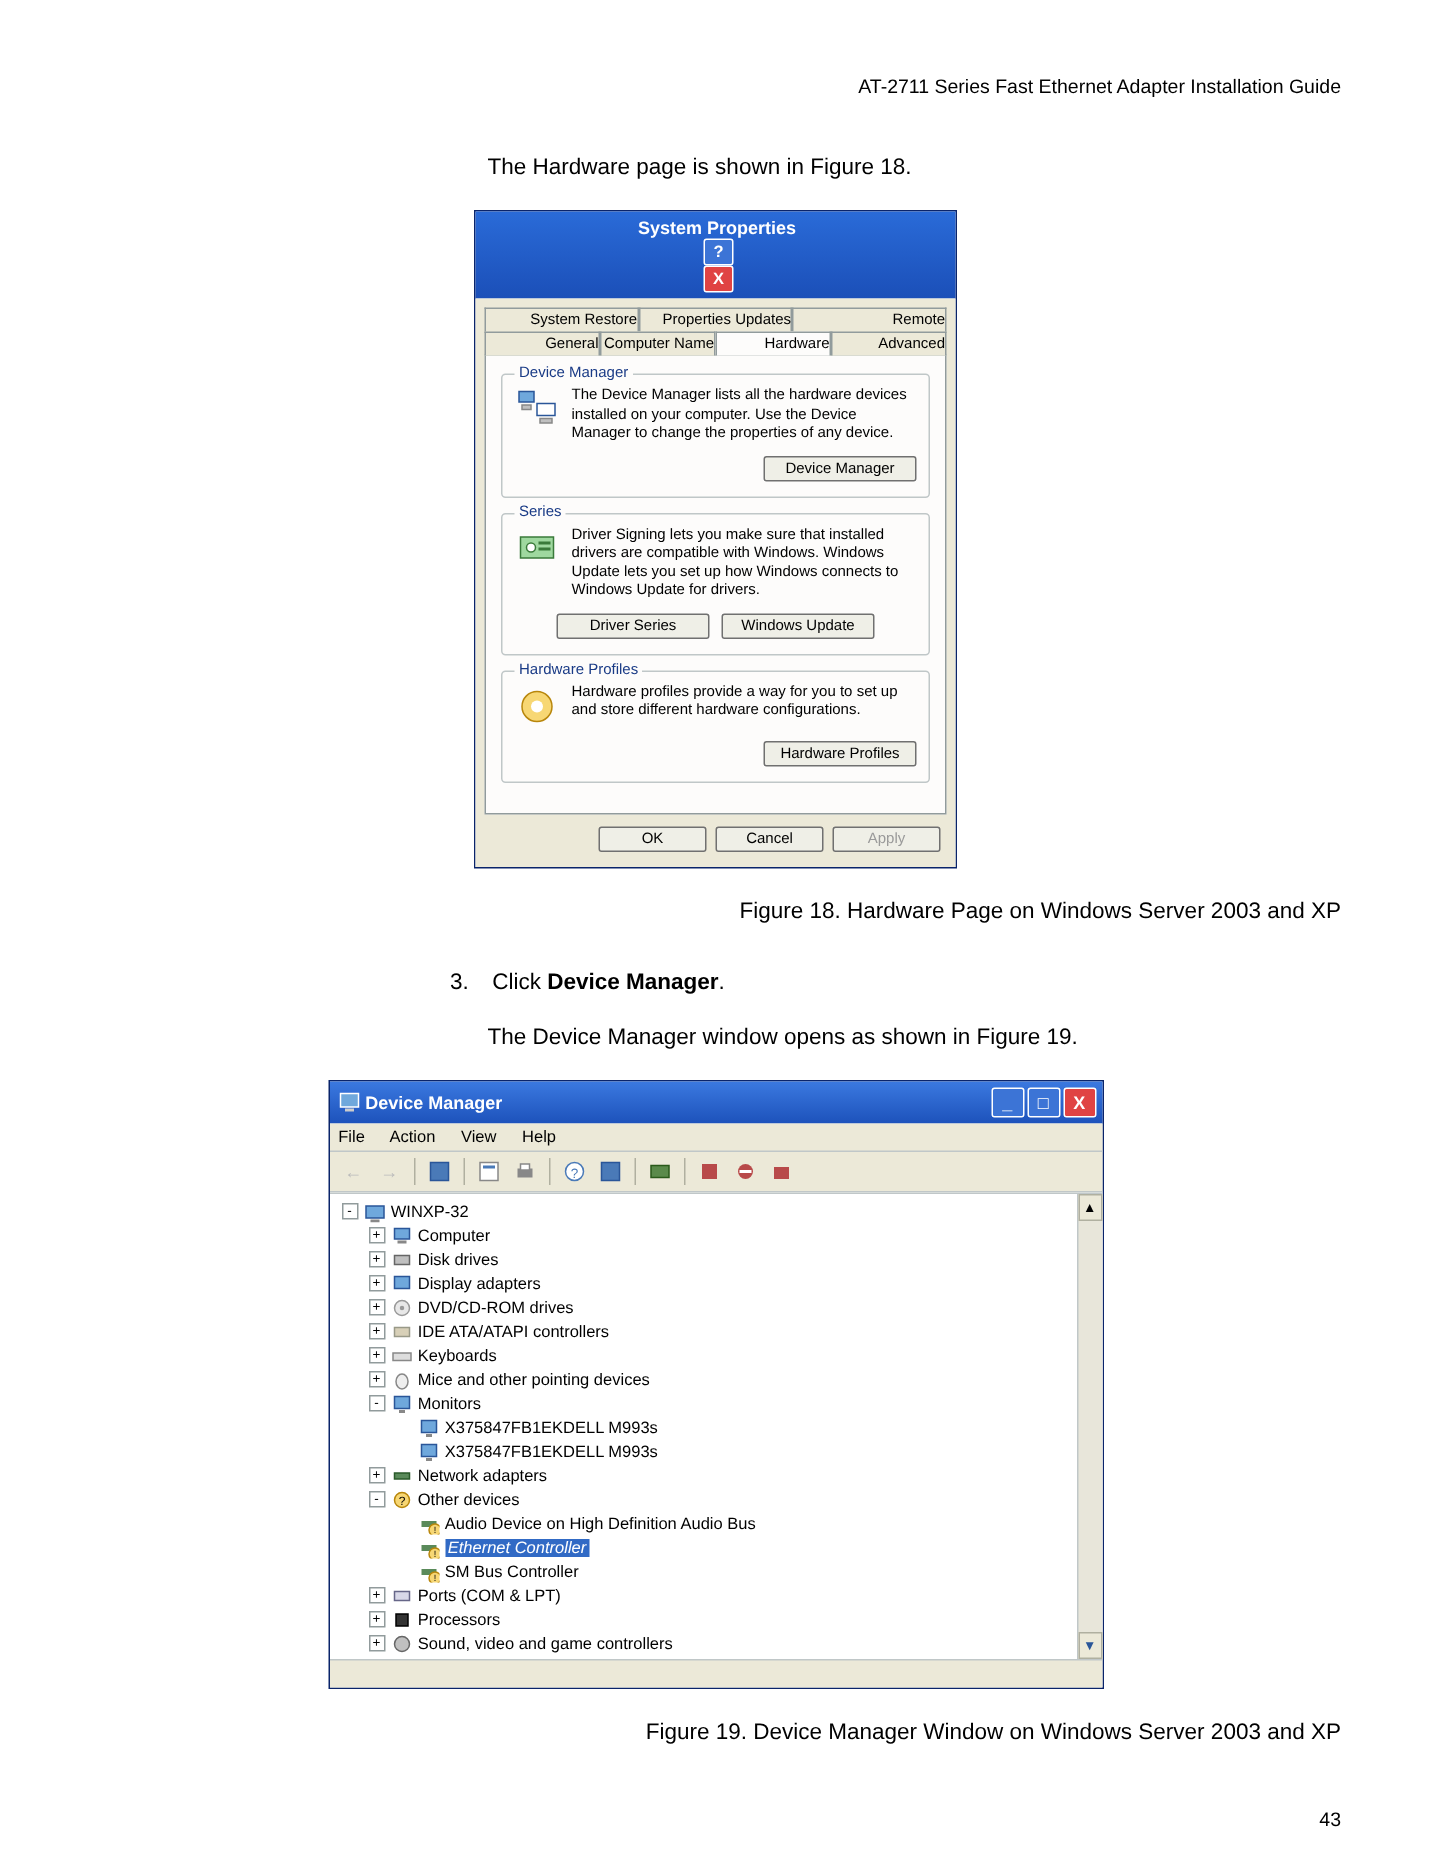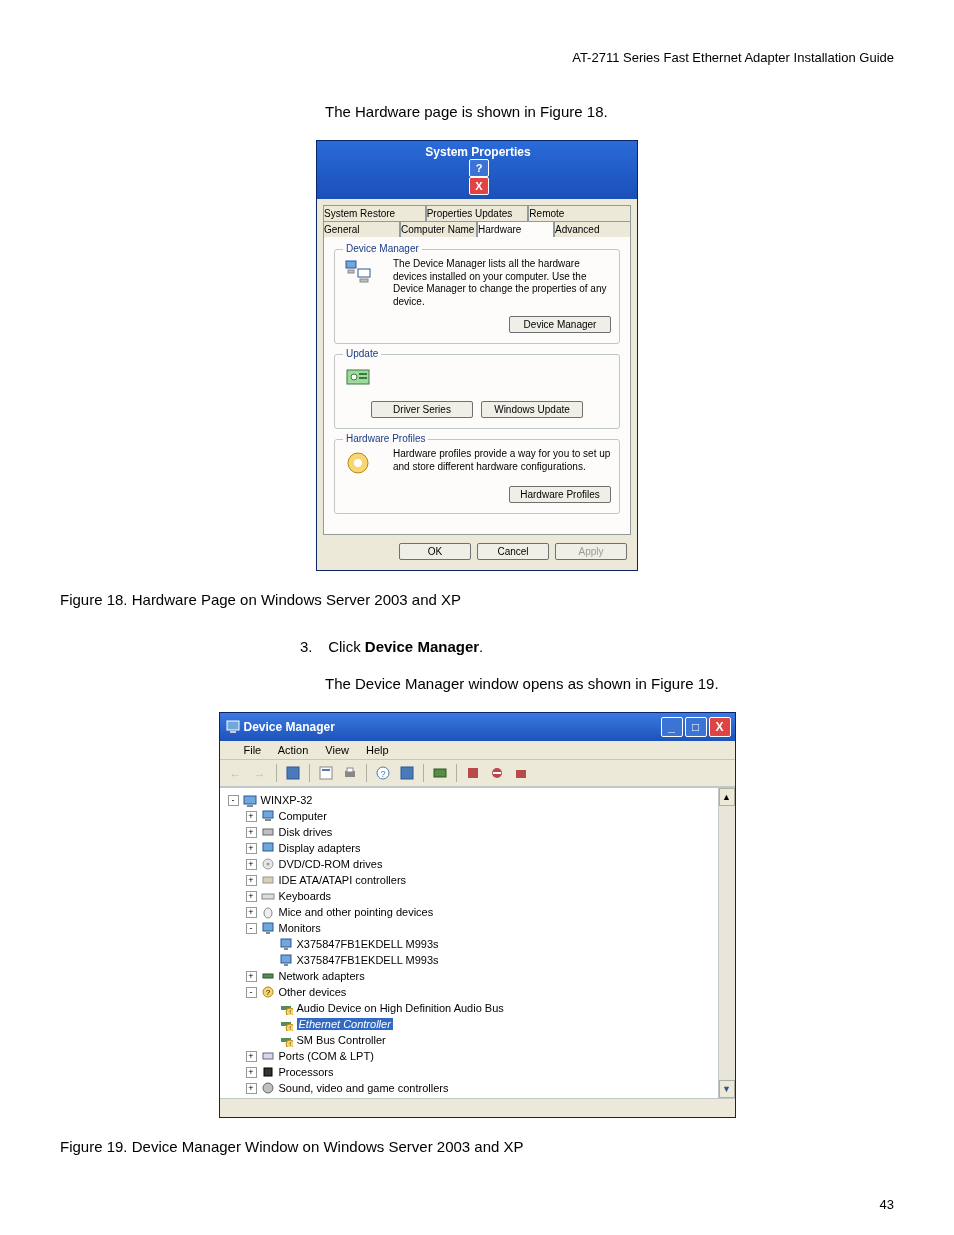--- a/index.html
+++ b/index.html
@@ -27,21 +27,21 @@
     display: inline-block;
     width: 24px;
   }
   .step-desc {
     margin-left: 265px;
     font-size: 15px;
     margin-top: 8px;
     margin-bottom: 20px;
   }
   .figure-caption {
-    text-align: left;
+    text-align: right;
     font-size: 15px;
     margin: 20px 0 30px 0;
   }
   .page-num {
     text-align: right;
     font-size: 13px;
     margin-top: 42px;
   }
 
   
@@ -79,21 +79,21 @@
   .sysprops-body {
     background: #ece9d8;
     padding: 6px;
   }
   .tabrow { display: flex; }
   .tab {
     border: 1px solid #919b9c;
     border-bottom: none;
     padding: 2px 0;
     background: #ece9d8;
-    text-align: left;
+    text-align: right;
     font-size: 10px;
   }
   .tabrow .tab { flex: 1; }
   .tab.active { background: #fdfcfb; position: relative; z-index: 2; }
   .tabpanel {
     border: 1px solid #919b9c;
     background: #fdfcfb;
     padding: 12px 10px 10px 10px;
     margin-top: -1px;
   }
@@ -105,21 +105,21 @@
     position: relative;
   }
   .group-title {
     position: absolute;
     top: -7px; left: 8px;
     background: #fdfcfb;
     padding: 0 3px;
     color: #1a3b86;
     font-size: 10px;
   }
-  .group-row { display: flex; gap: 20px; }
+  .group-row { display: flex; gap: 8px; }
   .group-icon {
     width: 30px; height: 30px;
     flex: 0 0 30px;
     display: flex; align-items: center; justify-content: center;
   }
   .group-text { flex: 1; font-size: 10px; line-height: 1.25; }
   .btnrow { display: flex; justify-content: flex-end; gap: 8px; margin-top: 8px; }
   .btnrow.center { justify-content: center; }
   .xpbtn {
     border: 1px solid #707070;
@@ -159,21 +159,21 @@
     border-radius: 2px;
     margin-left: 2px;
     display: inline-flex; align-items: center; justify-content: center;
     color: #fff; font-weight: bold; font-size: 12px;
   }
   .wbtn.min { background: #3c74d6; }
   .wbtn.max { background: #3c74d6; }
   .wbtn.close { background: #e04343; }
   .menubar {
     background: #ece9d8;
-    padding: 3px 24px;
+    padding: 3px 6px;
     border-bottom: 1px solid #c0c7c8;
     font-size: 11px;
   }
   .menubar span { margin-right: 14px; }
   .toolbar {
     background: #ece9d8;
     padding: 3px 6px;
     border-bottom: 1px solid #c0c7c8;
     display: flex; align-items: center; gap: 4px;
   }
@@ -288,30 +288,31 @@
                 </svg>
             </div>
             <div class="group-text">The Device Manager lists all the hardware devices installed on your computer. Use the Device Manager to change the properties of any device.</div>
           </div>
           <div class="btnrow">
             <div class="xpbtn">Device Manager</div>
           </div>
         </div>
 
         <div class="group">
-          <div class="group-title">Update</div>
+          <div class="group-title">Series</div>
           <div class="group-row">
             <div class="group-icon">
               <svg width="28" height="28" viewBox="0 0 28 28">
                   <rect x="3" y="6" width="22" height="14" fill="#9fd89f" stroke="#3a7a3a"></rect>
                   <circle cx="10" cy="13" r="3" fill="#fff" stroke="#3a7a3a"></circle>
                   <rect x="15" y="9" width="8" height="2" fill="#3a7a3a"></rect>
                   <rect x="15" y="13" width="8" height="2" fill="#3a7a3a"></rect>
                 </svg>
             </div>
+            <div class="group-text">Driver Signing lets you make sure that installed drivers are compatible with Windows. Windows Update lets you set up how Windows connects to Windows Update for drivers.</div>
           </div>
           <div class="btnrow center">
             <div class="xpbtn">Driver Series</div>
             <div class="xpbtn">Windows Update</div>
           </div>
         </div>
 
         <div class="group">
           <div class="group-title">Hardware Profiles</div>
           <div class="group-row">

